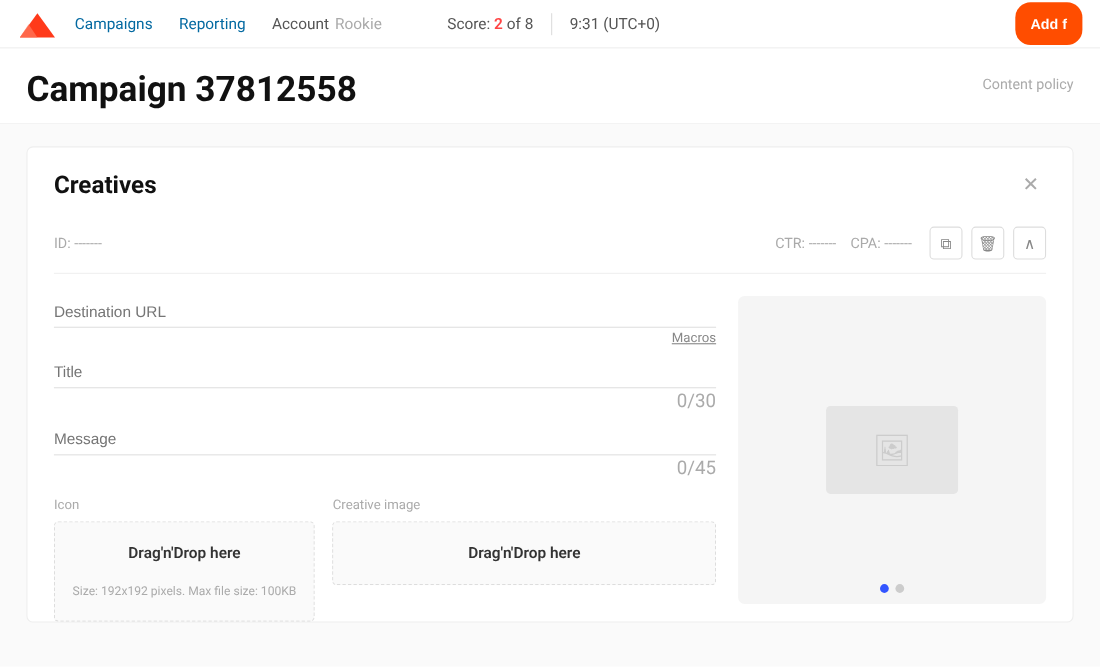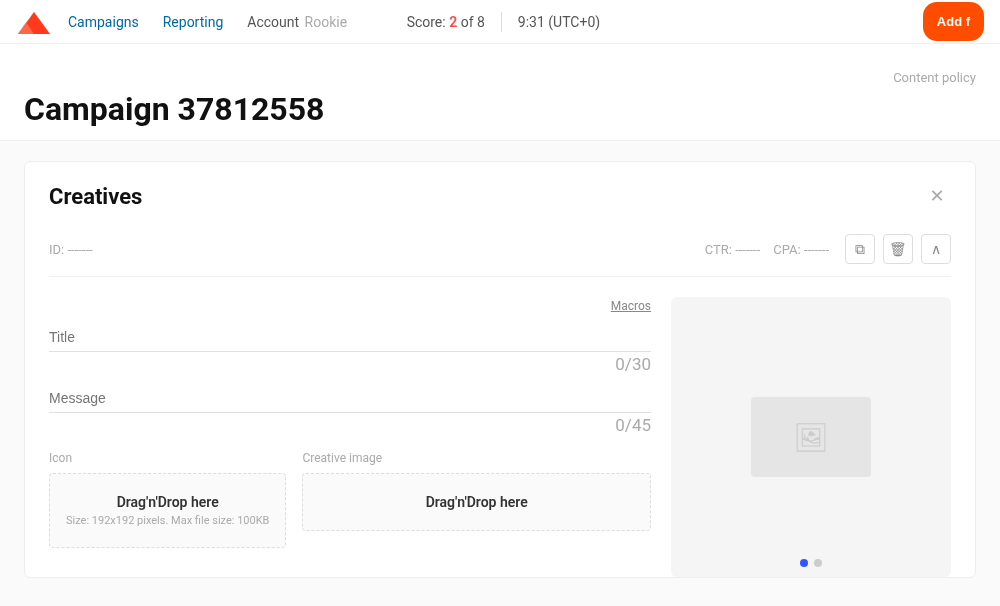--- a/index.html
+++ b/index.html
@@ -70,21 +70,20 @@
 
     
     .page-title-area {
       padding: 18px 24px 12px;
       border-bottom: 1px solid #f0f0f0;
     }
     .page-title {
       font-size: 32px;
       font-weight: 700;
       color: #111;
-      margin-top: 28px;
     }
     .content-policy-link {
       float: right;
       font-size: 13px;
       color: #aaa;
       cursor: pointer;
       margin-top: 8px;
     }
 
     
@@ -228,21 +227,21 @@
       text-align: left;
     }
     .upload-main-text {
       font-size: 14px;
       font-weight: 600;
       color: #333;
     }
     .upload-sub-text {
       font-size: 11px;
       color: #aaa;
-      margin-top: 4px;
+      margin-top: 20px;
     }
 
     
     .preview-area {
       width: 100%;
       background: #f5f5f5;
       border-radius: 6px;
       height: 280px;
       display: flex;
       flex-direction: column;
@@ -345,20 +344,21 @@
         <button class="meta-action-btn" title="Delete">🗑</button>
         <button class="meta-action-btn" title="Collapse">∧</button>
       </div>
     </div>
 
     <div class="creative-row">
 
       <div class="creative-left">
 
         <div class="field-group">
+          <input class="field-input" type="text" placeholder="Destination URL" style="">
           <div class="field-footer">
             <span class="macros-link">Macros</span>
           </div>
         </div>
 
         <div class="field-group">
           <input class="field-input" type="text" placeholder="Title" style="">
           <div class="field-footer">
             <span class="char-count">0/30</span>
           </div>

